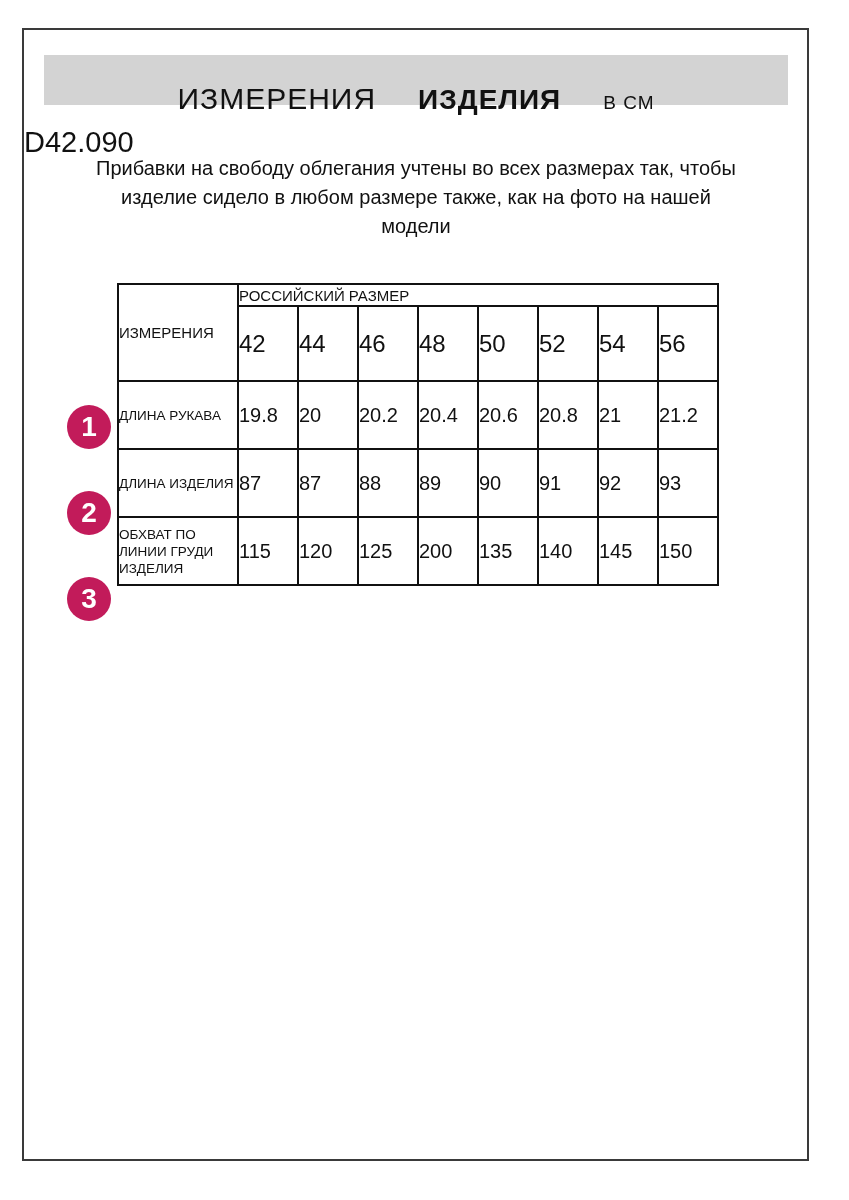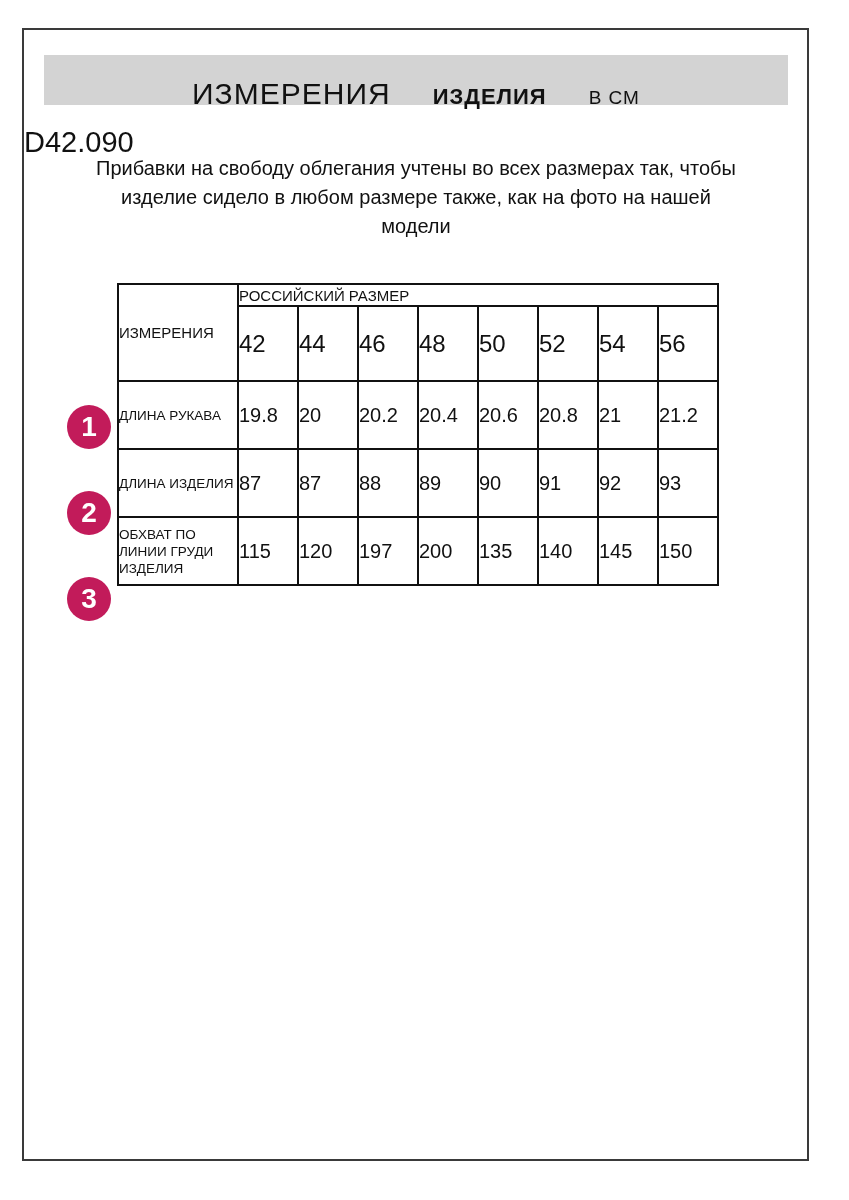--- a/index.html
+++ b/index.html
@@ -23,21 +23,21 @@
     left: 20px; top: 25px;
     width: 744px; height: 50px;
     background: #d3d3d3;
     display: flex;
     align-items: baseline;
     justify-content: center;
     gap: 42px;
     padding-top: 9px;
   }
   .title-main  { font-size: 30px; letter-spacing: 1px; }
-  .title-bold  { font-size: 22px; font-weight: bold; letter-spacing: 1px; margin-top: 20px; }
+  .title-bold  { font-size: 28px; font-weight: bold; letter-spacing: 1px; margin-top: 20px; }
   .title-unit  { font-size: 19px; letter-spacing: 1px; }
   .model {
     position: absolute;
     left: 0; top: 96px;
     width: 100%;
     font-size: 29px;
   }
   .description {
     position: absolute;
     left: 62px; top: 124px;
@@ -160,21 +160,21 @@
         <td class="val">90</td>
         <td class="val">91</td>
         <td class="val">92</td>
         <td class="val">93</td>
       </tr>
 
       <tr>
         <td class="row-label">ОБХВАТ ПО ЛИНИИ ГРУДИ ИЗДЕЛИЯ</td>
         <td class="val">115</td>
         <td class="val">120</td>
-        <td class="val">197</td>
+        <td class="val">125</td>
         <td class="val">200</td>
         <td class="val">135</td>
         <td class="val">140</td>
         <td class="val">145</td>
         <td class="val">150</td>
       </tr>
     </tbody>
   </table>
 
 

